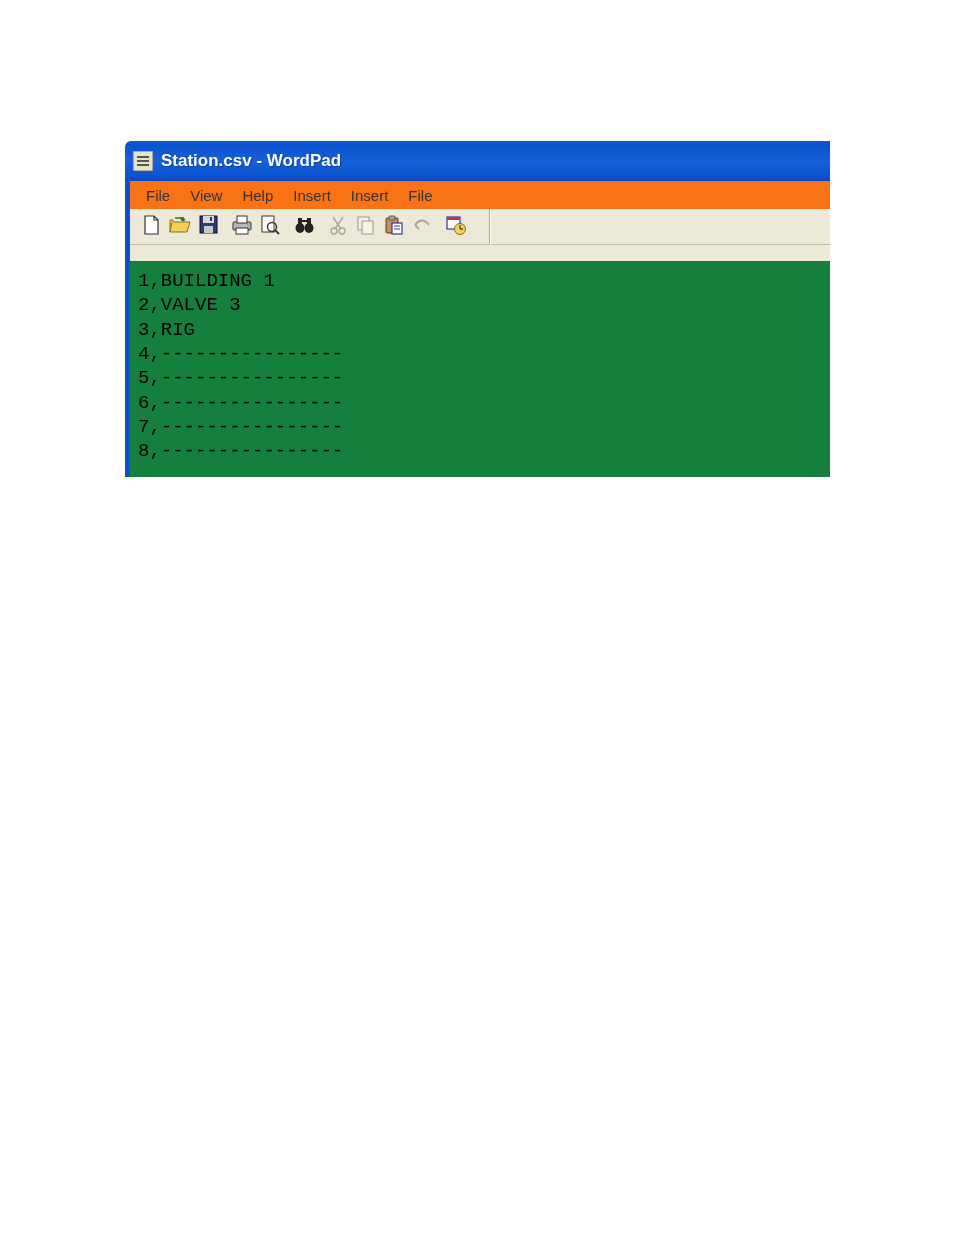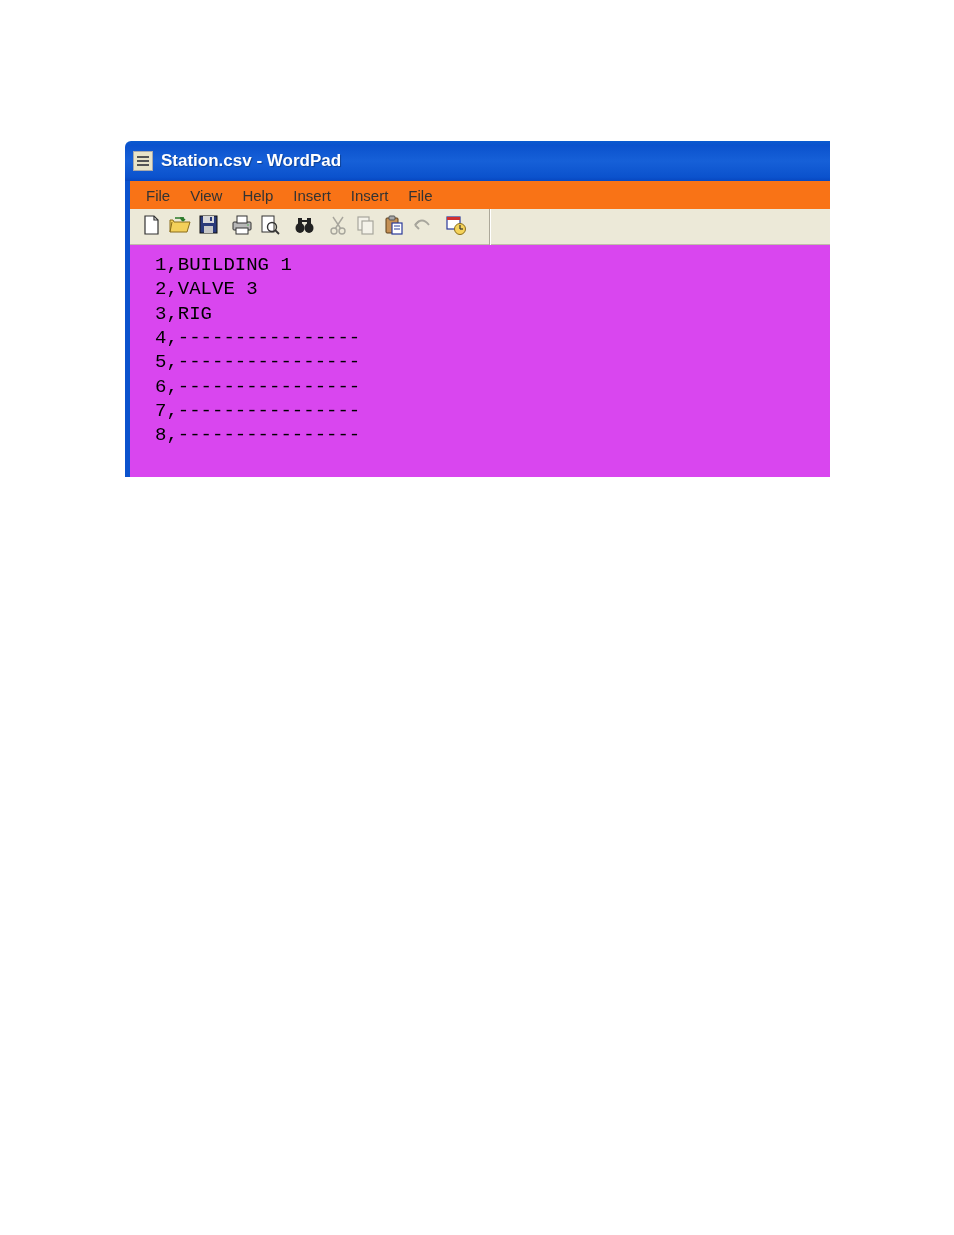--- a/index.html
+++ b/index.html
@@ -95,28 +95,29 @@
       opacity: 0.45;
     }
     .toolbar-end {
       width: 4px;
       height: 36px;
       border-right: 1px solid #aca899;
       margin-left: 8px;
       box-shadow: 1px 0 0 #fff;
     }
     .content-area {
-      background: #d946ef;
+      background: #15803d;
       height: calc(100% - 64px);
-      padding: 8px 25px;
+      padding: 8px 8px;
       font-family: "Courier New", monospace;
       font-size: 19px;
       color: #000;
       line-height: 1.28;
       white-space: pre;
+      margin-top: 16px;
     }
   </style>
 </head>
 <body>
 
 <div class="window">
   <div class="titlebar">
     <div class="titlebar-icon">
       <div class="line"></div>
       <div class="line"></div>

